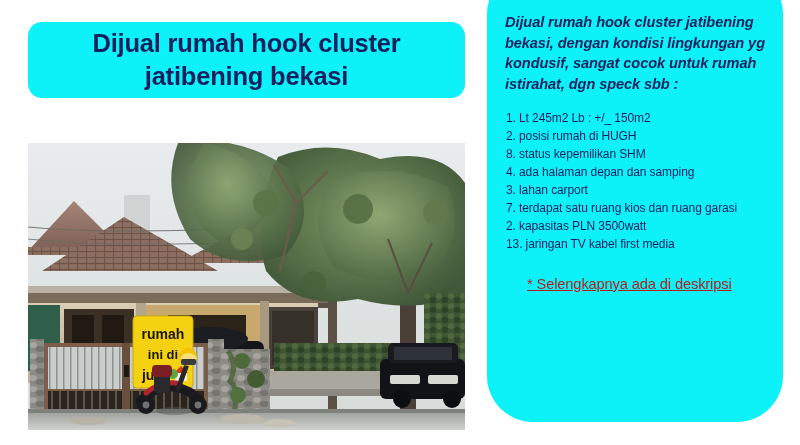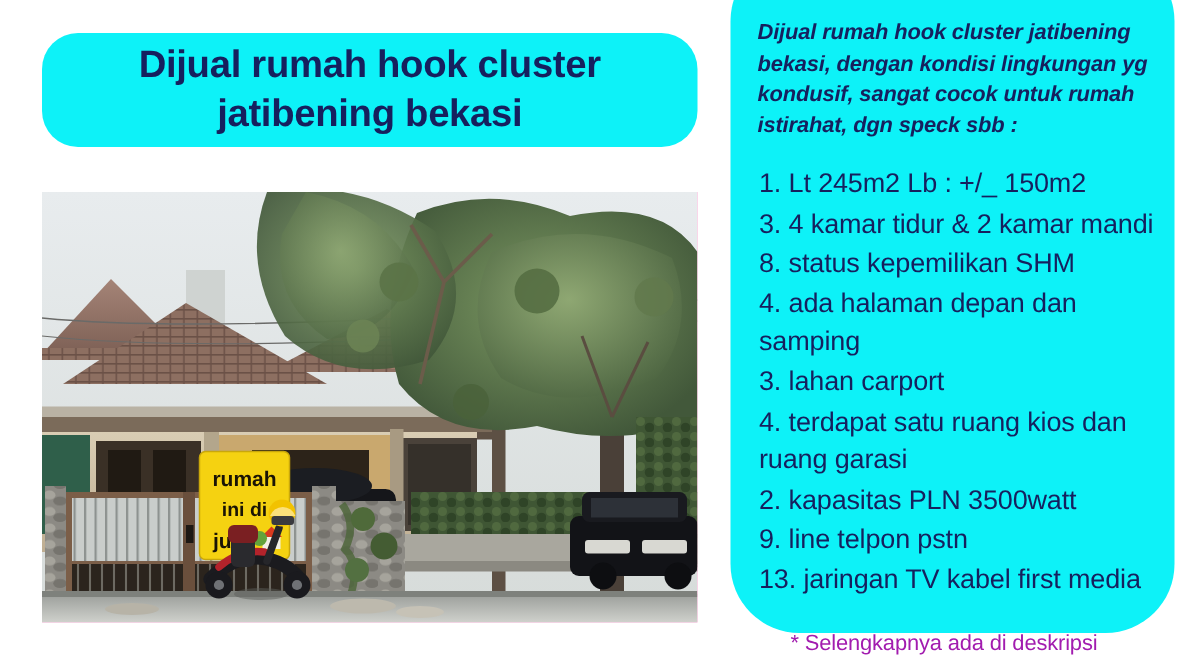--- a/index.html
+++ b/index.html
@@ -17,45 +17,45 @@
   }
 
   
   #title-banner {
     position: absolute;
     left: 28px;
     top: 22px;
     width: 437px;
     height: 76px;
     background: #0df2f8;
-    border-radius: 24px;
+    border-radius: 14px;
     display: flex;
     align-items: center;
     justify-content: center;
     text-align: center;
     box-sizing: border-box;
     padding: 0 24px;
   }
   #title-text {
     font-size: 25.5px;
     font-weight: bold;
     line-height: 1.30;
     color: #16205e;
     letter-spacing: -0.2px;
   }
 
   
   #photo {
     position: absolute;
     left: 28px;
-    top: 128px;
+    top: 143px;
     width: 437px;
     height: 287px;
     overflow: hidden;
-    background: #f9a8d4;
+    background: #84cc16;
   }
   #photo-canvas { position: absolute; inset: 0; }
 
   
   #info-panel {
     position: absolute;
     left: 487px;
     top: -32px;
     width: 296px;
     height: 454px;
@@ -72,35 +72,36 @@
     margin: 0 0 16px 0;
     letter-spacing: -0.1px;
     font-style: italic;
   }
   #spec-list {
     list-style: none;
     margin: 0;
     padding: 0;
   }
   #spec-list li {
-    font-size: 18px;
+    font-size: 12px;
     font-weight: normal;
     line-height: 1.42;
     color: #16205e;
     margin: 0 0 1px 0;
     padding-left: 1px;
     letter-spacing: -0.1px;
   }
   #footnote {
     font-size: 14.6px;
     font-weight: normal;
-    color: #a21caf;
+    color: #b91c1c;
     margin-top: 22px;
     padding-left: 22px;
     letter-spacing: -0.1px;
+    text-decoration: underline;
   }
 </style>
 </head>
 <body>
 
 <div id="title-banner">
   <div id="title-text">Dijual rumah hook cluster<br>jatibening bekasi</div>
 </div>
 
 <div id="photo">
@@ -270,23 +271,22 @@
     <ellipse cx="214" cy="276" rx="22" ry="5" fill="#bdb9ad"></ellipse>
     <ellipse cx="252" cy="280" rx="16" ry="4" fill="#c6c2b6"></ellipse>
     <ellipse cx="60" cy="278" rx="18" ry="4" fill="#b7b3a7"></ellipse>
   </svg>
 </div>
 
 <div id="info-panel">
   <p id="intro-text">Dijual rumah hook cluster jatibening bekasi, dengan kondisi lingkungan yg kondusif, sangat cocok untuk rumah istirahat, dgn speck sbb :</p>
   <ul id="spec-list">
     <li>1. Lt 245m2 Lb : +/_ 150m2</li>
-    <li>3. 4 kamar tidur &amp; 2 kamar mandi</li>
+    <li>2. posisi rumah di HUGH</li>
     <li>8. status kepemilikan SHM</li>
     <li>4. ada halaman depan dan samping</li>
     <li>3. lahan carport</li>
-    <li>4. terdapat satu ruang kios dan ruang garasi</li>
+    <li>7. terdapat satu ruang kios dan ruang garasi</li>
     <li>2. kapasitas PLN 3500watt</li>
-    <li>9. line telpon pstn</li>
     <li>13. jaringan TV kabel first media</li>
   </ul>
   <div id="footnote">* Selengkapnya ada di deskripsi</div>
 </div>
 
 </body></html>

